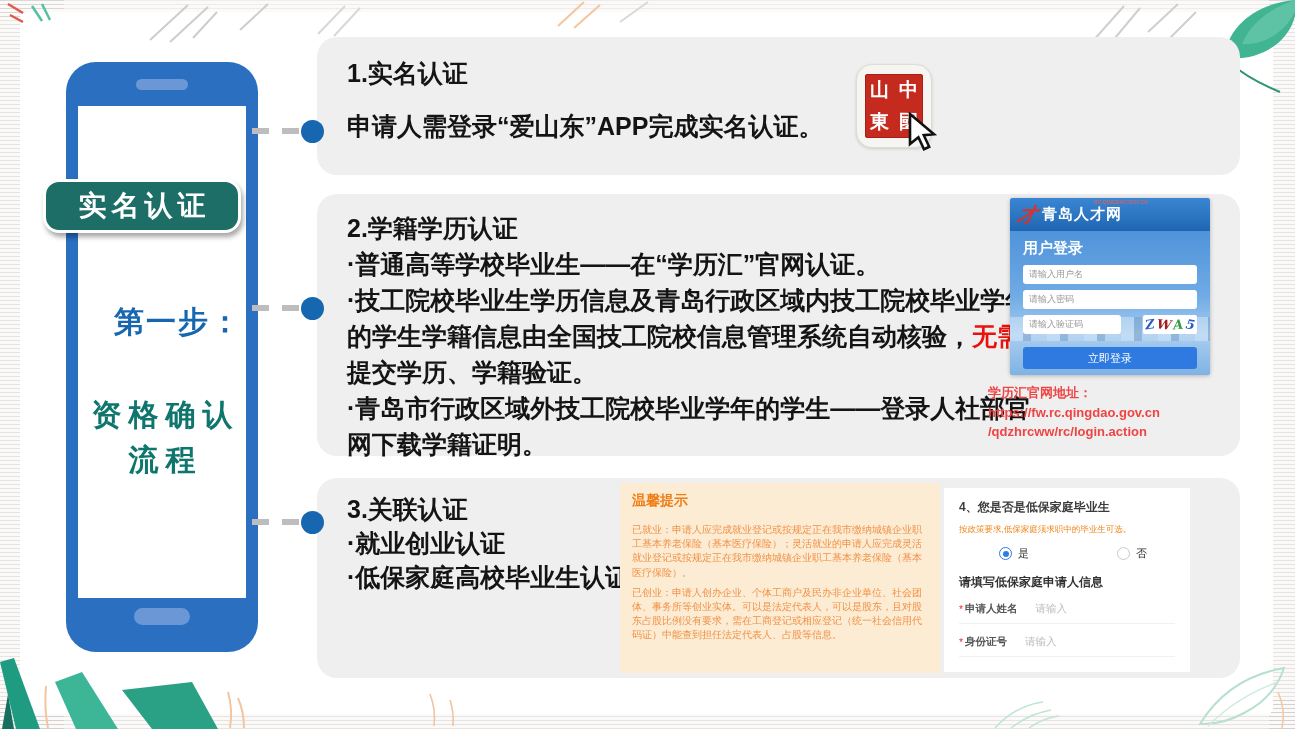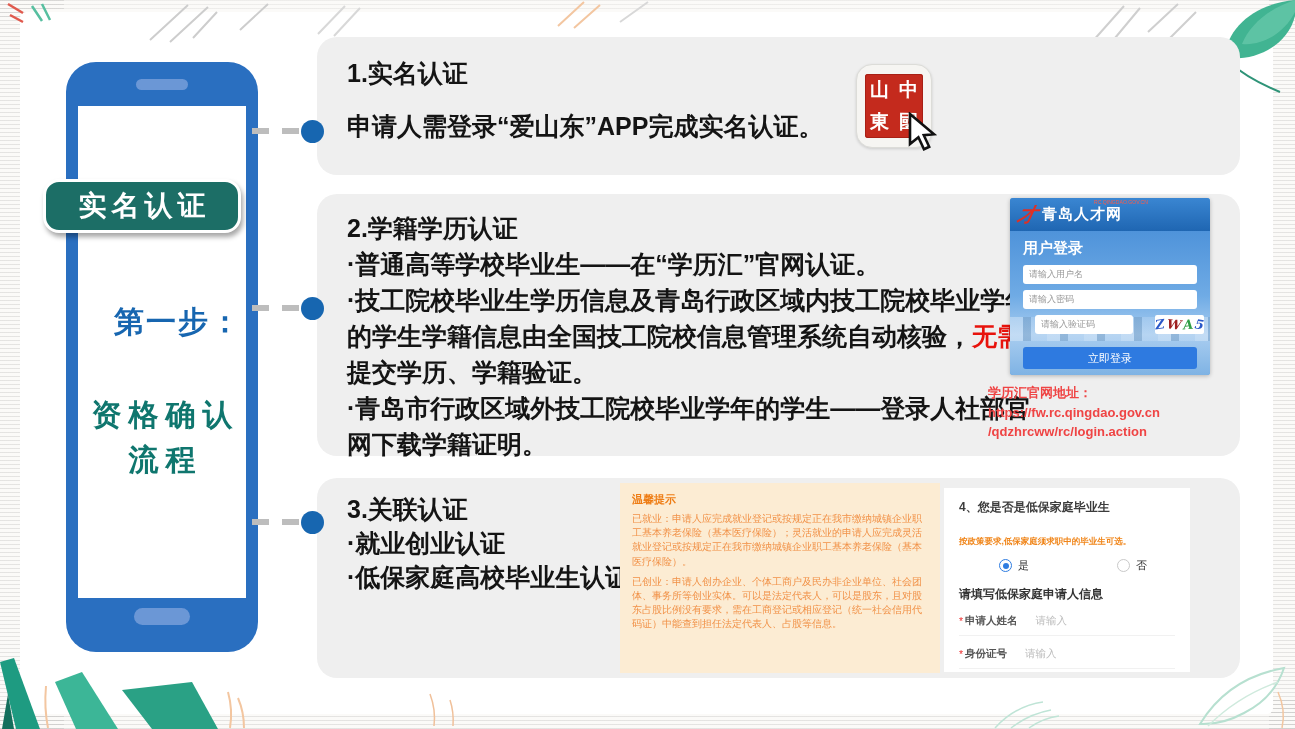--- a/index.html
+++ b/index.html
@@ -60,42 +60,42 @@
   .login{position:absolute;left:1010px;top:198px;width:200px;height:177px;border-radius:3px;overflow:hidden;box-shadow:0 1px 4px rgba(0,0,0,.25);background:#5a9ede;}
   .login-header{position:relative;height:33px;background:linear-gradient(180deg,#3a86d2,#1f66b2);display:flex;align-items:center;padding:0 8px;}
   .login-logo{color:#e03024;font-size:19px;font-weight:700;font-style:italic;transform:skewX(-12deg);margin-right:5px;}
   .login-brand{color:#fff;font-size:15px;font-weight:700;letter-spacing:1px;}
   .login-url-small{position:absolute;top:2px;left:84px;color:#ff5a47;font-size:6px;transform:scale(.85);transform-origin:left top;white-space:nowrap;}
   .login-body{position:relative;height:144px;background:linear-gradient(180deg,#4f93da 0%,#6fabe5 45%,#a9cdf0 72%,#7fb3e4 100%);padding:6px 13px 0;}
   .login-body::before{content:"";position:absolute;left:0;right:0;bottom:34px;height:24px;
       background:repeating-linear-gradient(90deg,rgba(255,255,255,.30) 0 13px,rgba(96,134,170,.30) 13px 21px,rgba(255,255,255,.16) 21px 37px);}
   .login-title{position:relative;color:#fff;font-size:15px;font-weight:700;margin:2px 0 7px;}
   .login-input{position:relative;height:19px;background:#fff;border-radius:3px;font-size:9px;color:#999;line-height:19px;padding-left:6px;margin-bottom:6px;}
-  .captcha-row{position:relative;display:flex;gap:22px;margin-left:12px;}
+  .captcha-row{position:relative;display:flex;gap:22px;}
   .captcha-row .login-input{flex:0 0 98px;}
   .captcha-box{flex:1;height:19px;background:#fff;border-radius:2px;display:flex;align-items:center;justify-content:center;gap:2px;
                font-family:"DejaVu Serif","Liberation Serif",serif;font-weight:700;font-style:italic;font-size:13px;}
   .captcha-box span:nth-child(1){color:#2a58c8;transform:rotate(-8deg);}
   .captcha-box span:nth-child(2){color:#9e1f1f;transform:rotate(6deg);}
   .captcha-box span:nth-child(3){color:#2f9e44;transform:rotate(-5deg);}
   .captcha-box span:nth-child(4){color:#2a58c8;transform:rotate(9deg);}
   .login-btn{position:relative;height:22px;background:#2e7ae0;border-radius:3px;color:#fff;font-size:11px;display:flex;align-items:center;justify-content:center;margin-top:7px;}
 
   .url-note{position:absolute;left:988px;top:383px;width:260px;font-size:13px;font-weight:700;color:#ef4444;line-height:19.5px;}
 
   
   .tips{position:absolute;left:620px;top:483px;width:320px;height:190px;background:#fcecd3;padding:9px 12px;}
-  .tips-title{color:#ee7d15;font-size:11px;font-weight:700;margin-bottom:5px;}
+  .tips-title{color:#ee7d15;font-size:14px;font-weight:700;margin-bottom:13px;}
   .tips p{margin:0 0 6px;color:#f19147;font-size:10px;line-height:1.42;}
   .tips .tips-strong{color:#ee6f12;font-weight:700;margin-bottom:0;}
 
   
   .form-panel{position:absolute;left:944px;top:488px;width:246px;height:184px;background:#fff;padding:11px 15px;}
   .form-q{font-size:12px;color:#3c3c3c;font-weight:600;}
-  .form-note{margin-top:20px;font-size:8.5px;color:#f08519;font-weight:bold;}
+  .form-note{margin-top:8px;font-size:8.5px;color:#f08519;}
   .radio-row{display:flex;justify-content:space-between;padding:0 28px 0 40px;margin-top:10px;align-items:center;}
   .radio-item{display:flex;align-items:center;gap:6px;font-size:11px;color:#333;}
   .radio{width:13px;height:13px;border-radius:50%;background:#fff;position:relative;}
   .radio.sel{border:1.5px solid #2f7de1;}
   .radio.sel::after{content:"";position:absolute;left:50%;top:50%;transform:translate(-50%,-50%);width:6px;height:6px;border-radius:50%;background:#2f7de1;}
   .radio.unsel{border:1.5px solid #c9c9c9;}
   .form-section{margin-top:13px;font-size:12px;font-weight:700;color:#333;}
   .field-row{display:flex;align-items:center;margin-top:11px;border-bottom:1px solid #f1f1f1;padding-bottom:7px;font-size:10.5px;}
   .req{color:#e33;margin-right:2px;}
   .field-label{color:#555;font-weight:700;}

